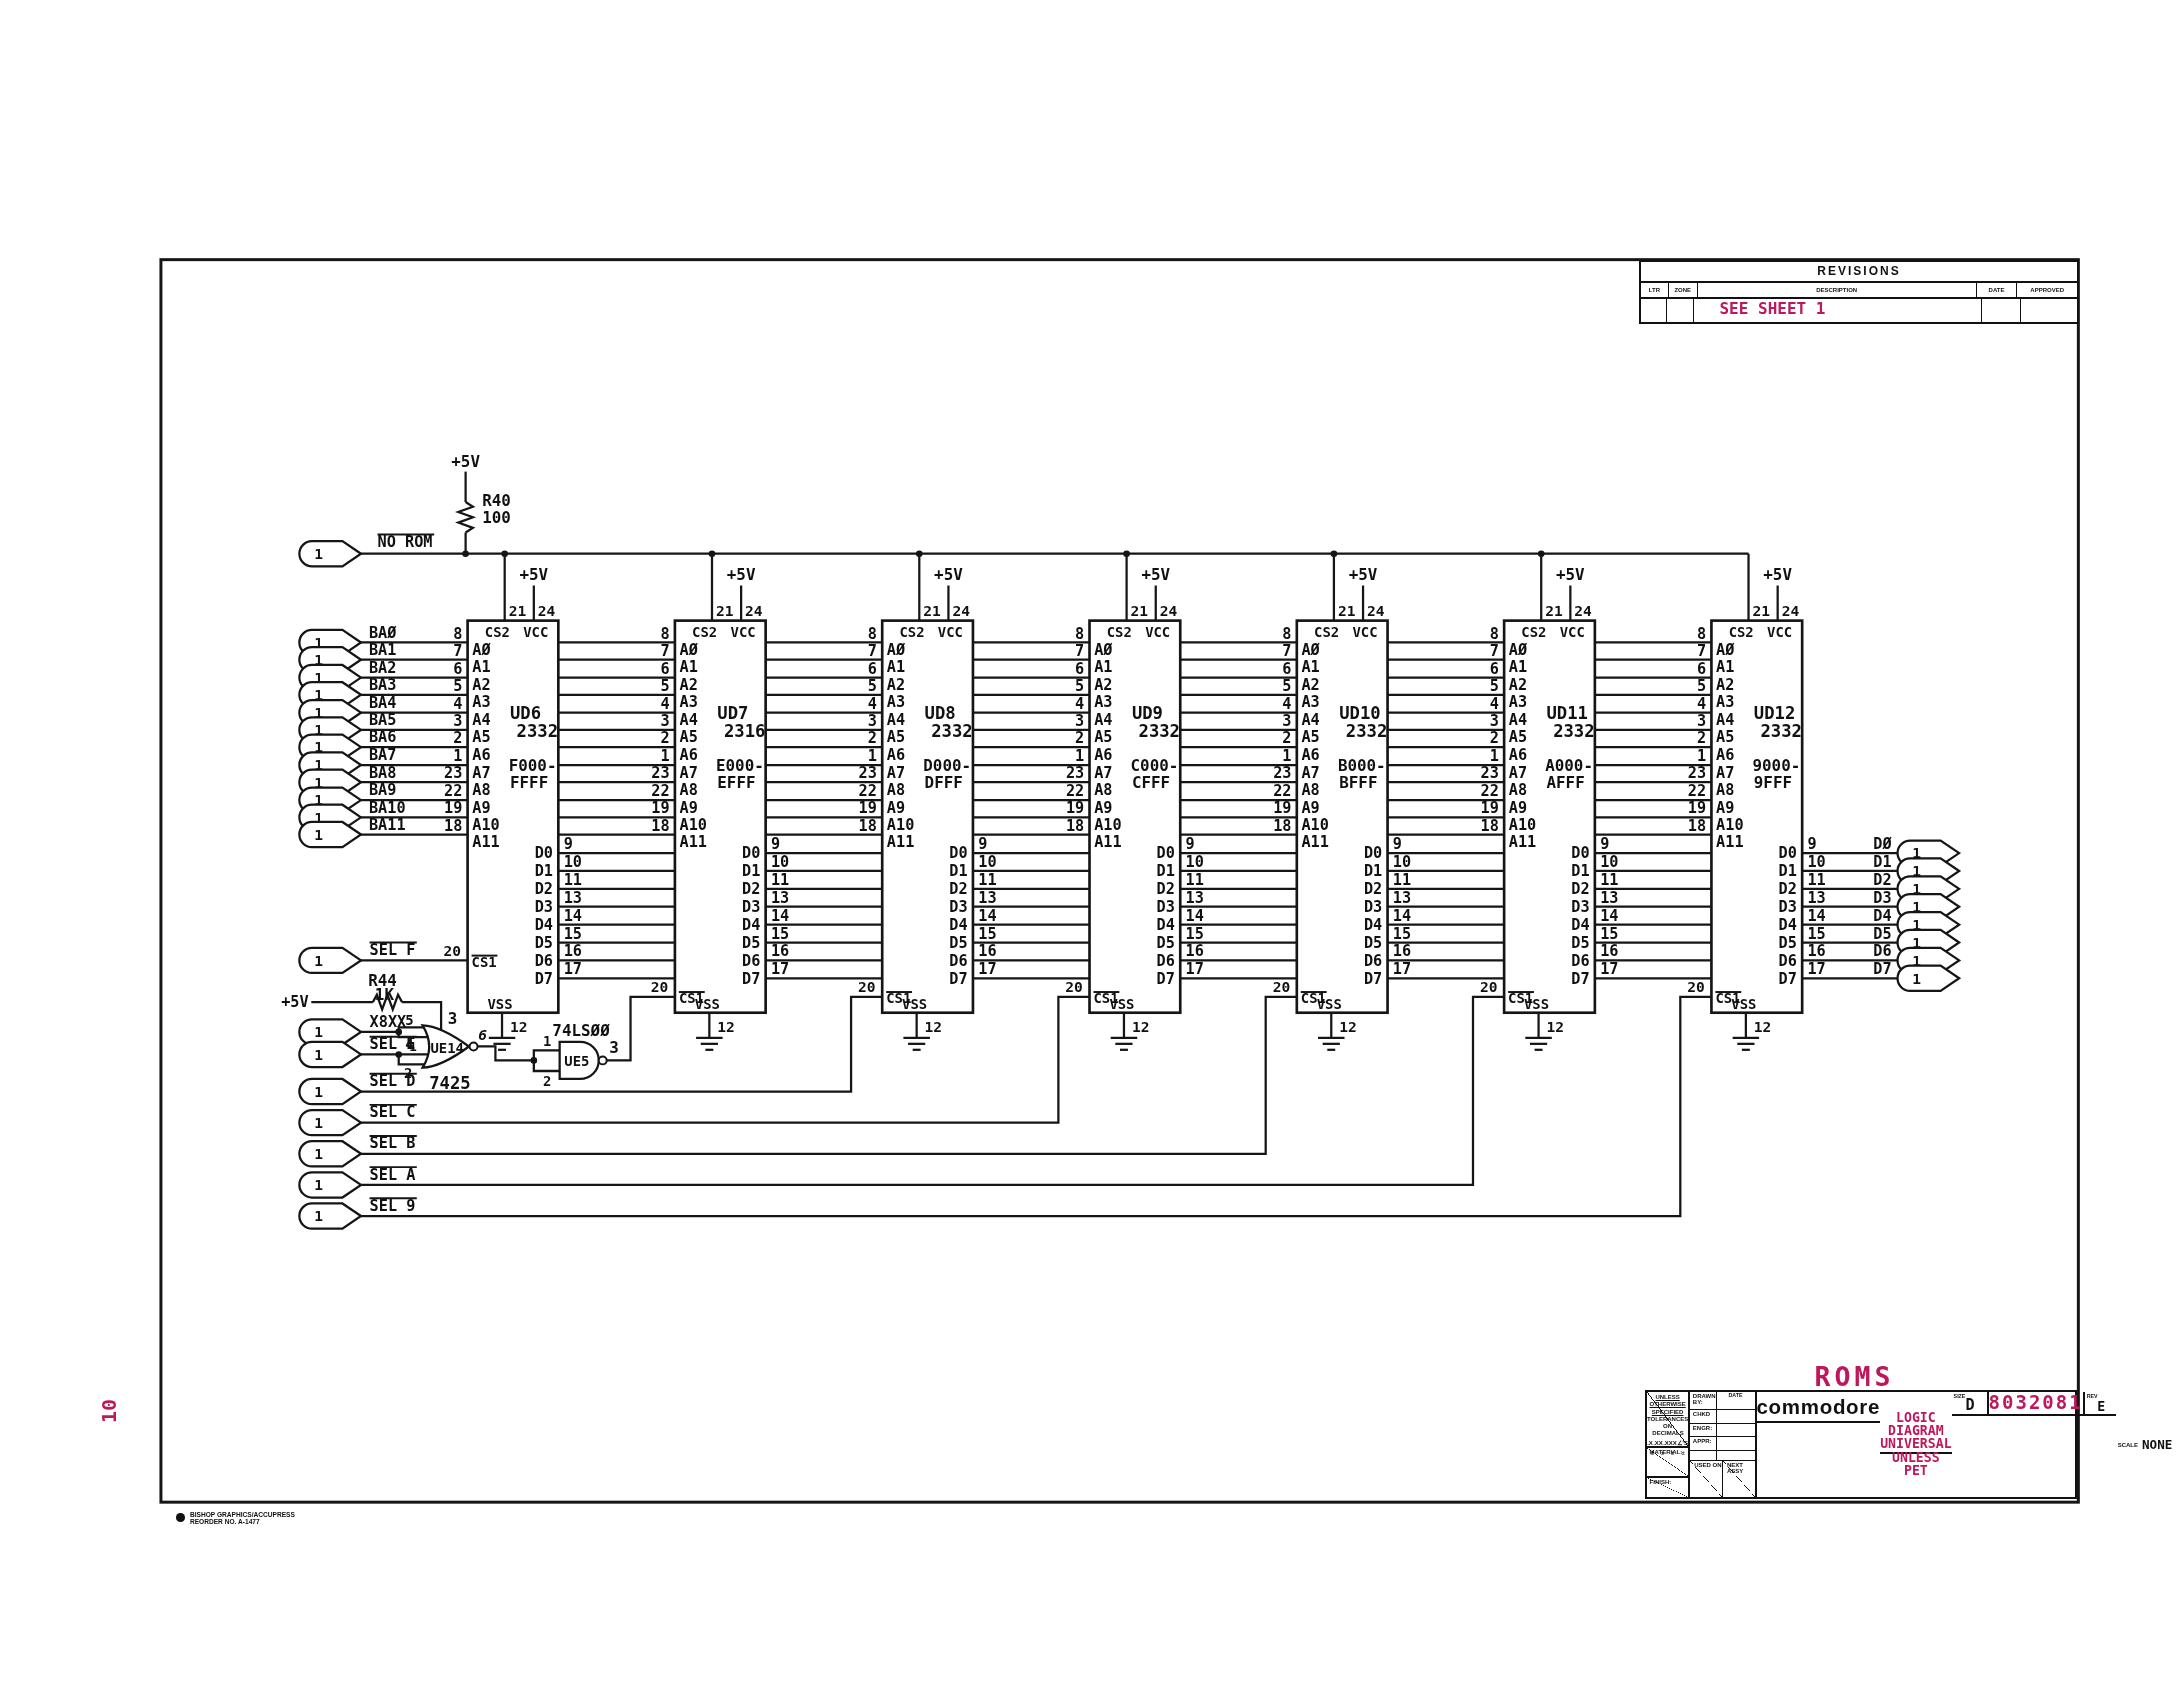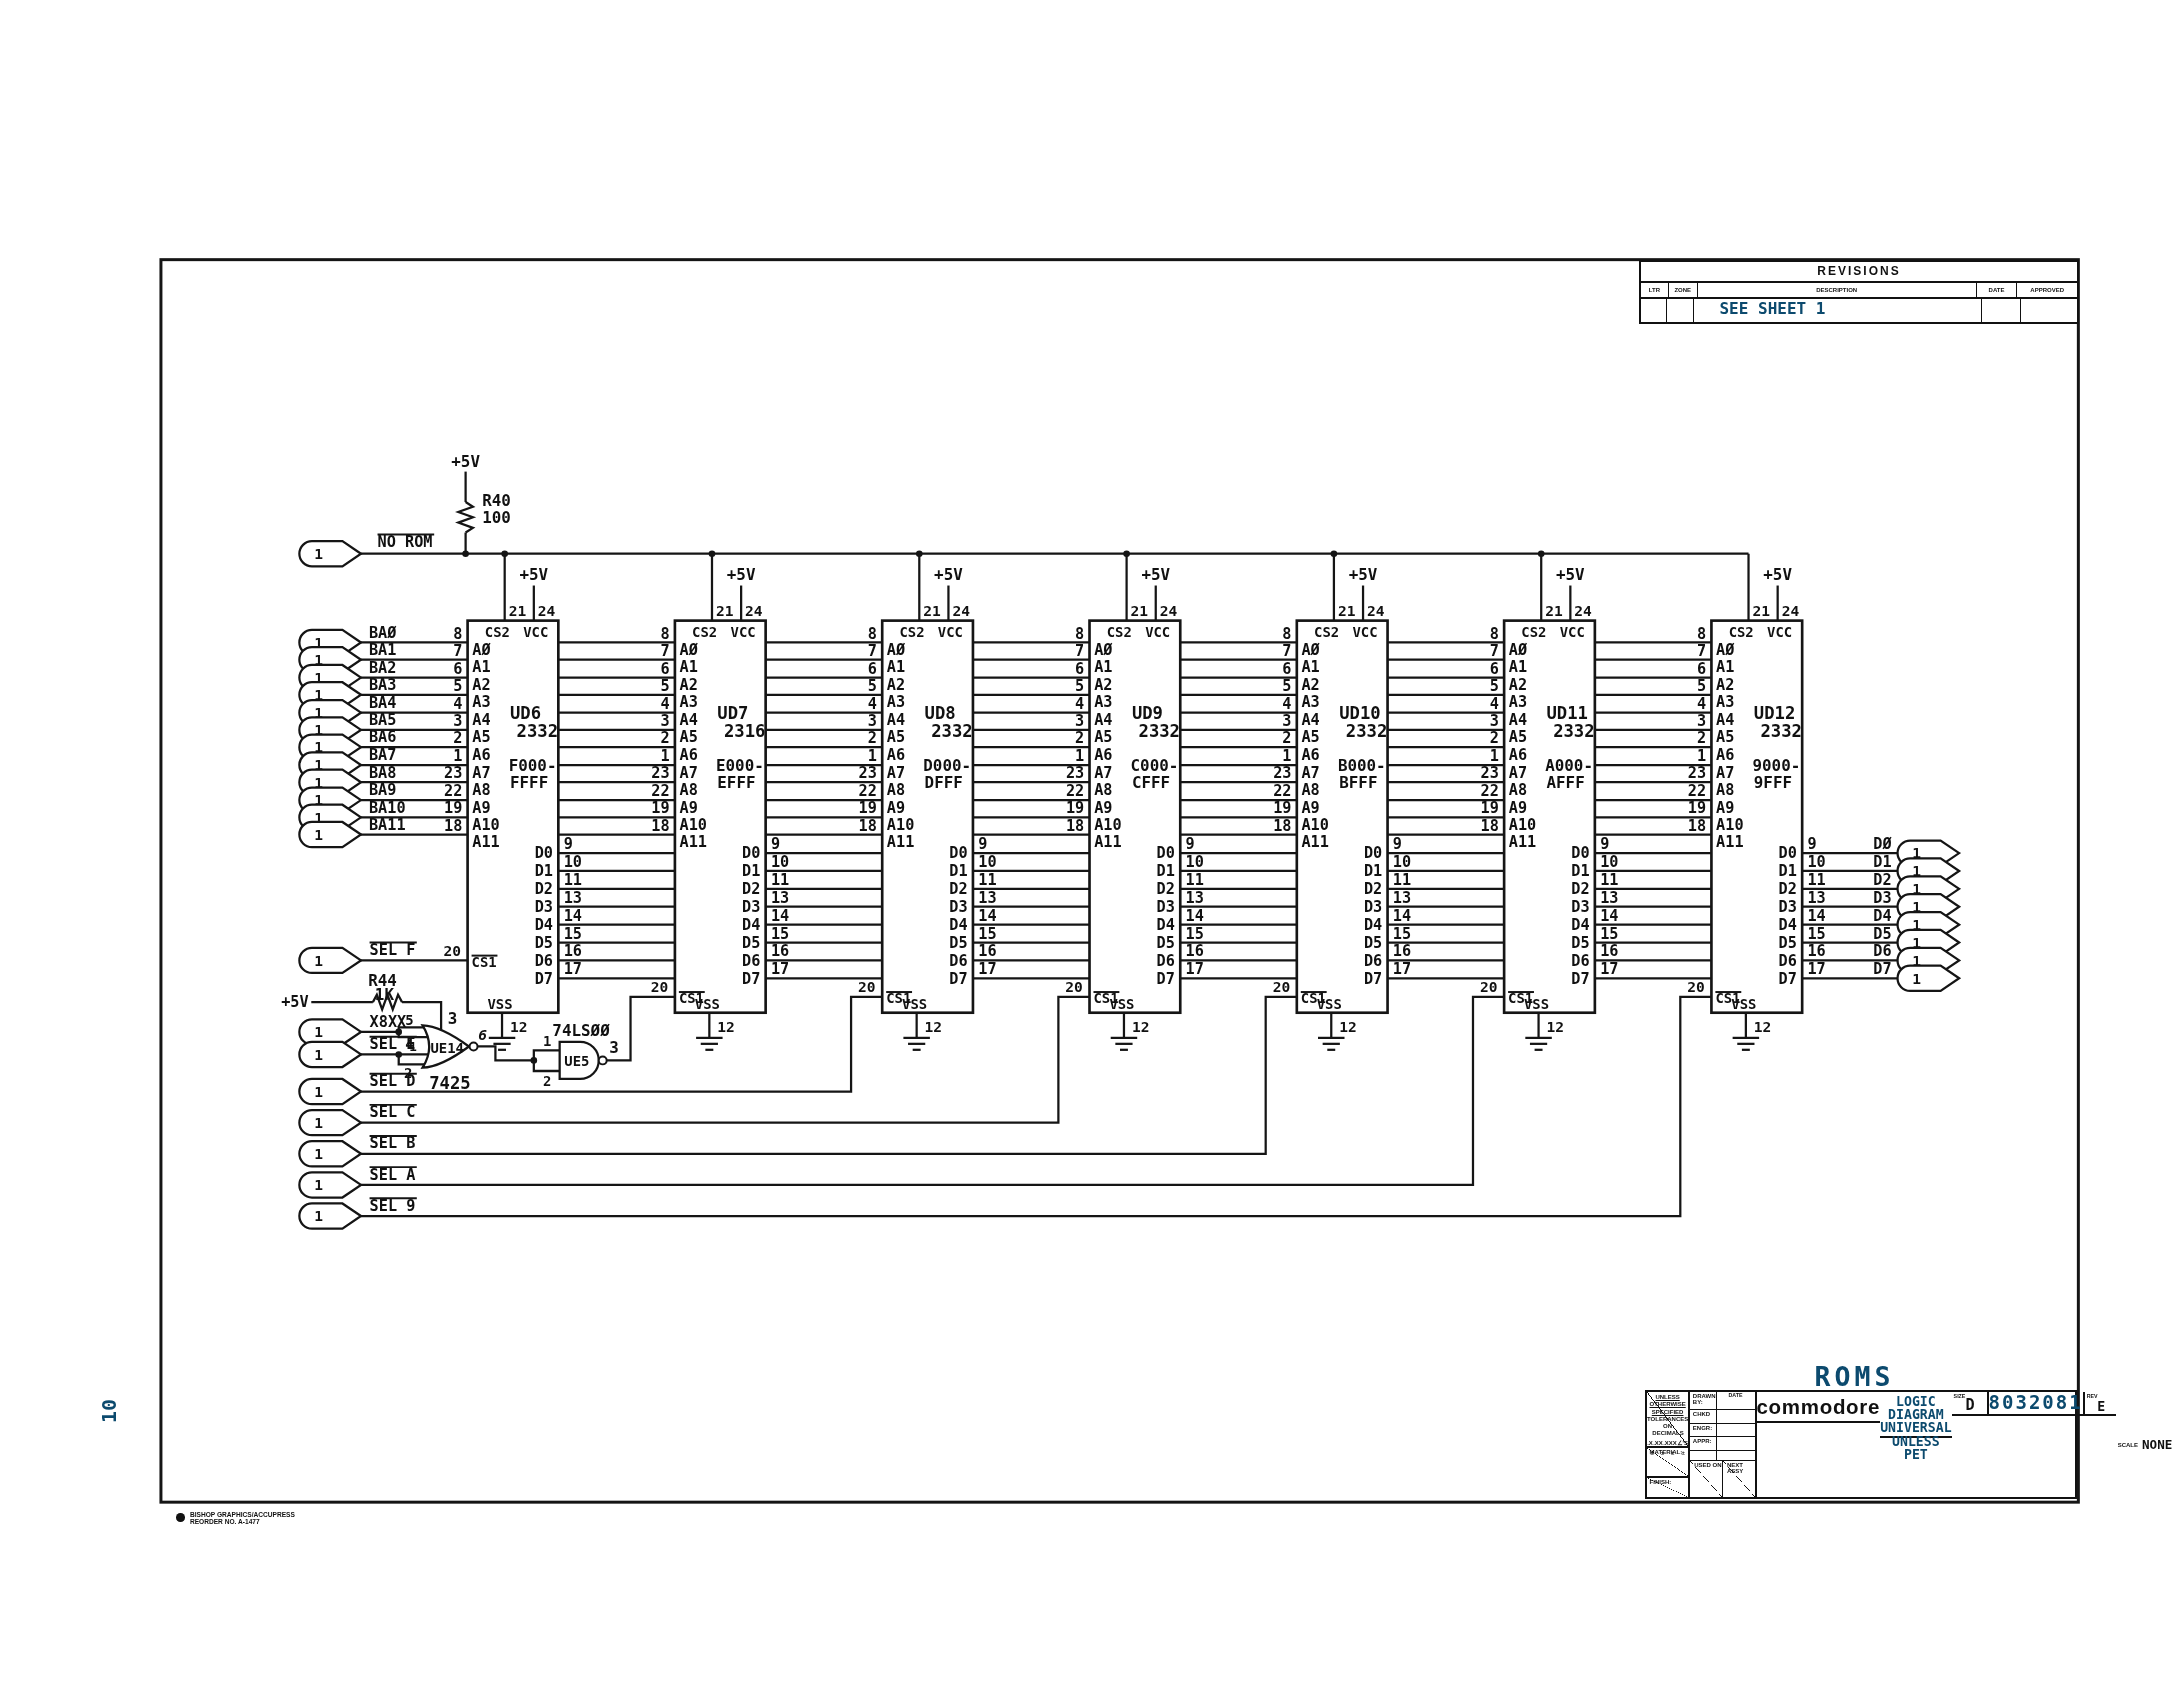--- a/index.html
+++ b/index.html
@@ -2,21 +2,21 @@
 <html style="font-size:10.6px"><head>
 <meta charset="utf-8">
 <style>
   html,body{margin:0;padding:0;background:#f4f4f0;}
   #page{position:relative;width:2183px;height:1685px;background:#ffffff;overflow:hidden;
         font-family:"DejaVu Sans Mono",monospace;color:#111;}
   #schematic{position:absolute;left:0;top:0;}
   svg text{font-family:"DejaVu Sans Mono",monospace;fill:#111;font-weight:600;}
   .ovl{position:absolute;box-sizing:border-box;}
   .print{font-family:"Liberation Sans",sans-serif;font-weight:bold;color:#111;}
-  .hand{font-family:"DejaVu Sans Mono",monospace;font-weight:600;color:#0c4a6e;}
+  .hand{font-family:"DejaVu Sans Mono",monospace;font-weight:600;color:#be185d;}
   
   #revisions{left:1639px;top:260px;width:440px;border:2px solid #111;background:#fff;}
   #revisions .ttl{height:18.5px;text-align:center;font-size:12px;letter-spacing:2px;line-height:18.5px;border-bottom:2px solid #111;}
   #revisions .hdr{display:flex;height:14.6px;border-bottom:2px solid #111;font-size:6px;text-align:center;}
   #revisions .hdr div{border-right:1.3px solid #111;line-height:14.6px;overflow:hidden;}
   #revisions .row{display:flex;height:22.5px;font-size:16px;}
   #revisions .row div{border-right:1.3px solid #111;}
   .c-ltr{width:27px;} .c-zone{width:28px;} .c-desc{width:280px;} .c-date{width:40px;} .c-appr{width:60px;border-right:none!important;}
   
   #roms-title{left:1775px;top:1353px;width:159px;text-align:center;font-size:26.5px;letter-spacing:4px;margin-top:8px;}
@@ -30,21 +30,21 @@
   .tolcols{display:flex;justify-content:space-around;margin-top:2.6px;font-size:6px;}
   .mat{height:26.5px;border-bottom:2px solid #111;font-size:6px;padding:1.3px 0 0 2.6px;}
   .fin{flex:1;font-size:6px;padding:1.3px 0 0 2.6px;}
   .mrow{display:flex;border-bottom:1.3px solid #111;font-size:6px;}
   .mrow .lab{flex:1;padding:1.3px 0 0 2.6px;}
   .mrow .dcol{width:38px;border-left:1.3px solid #111;text-align:center;font-size:5.3px;}
   .usedon{flex:1;display:flex;font-size:6px;}
   .usedon>div{flex:1;padding:1.3px 0 0 4px;}
   .usedon .uo{border-right:1.3px solid #111;}
   .company{height:29px;border-bottom:2px solid #111;text-align:center;font-size:20.5px;line-height:29px;letter-spacing:0.7px;font-family:"Liberation Sans",sans-serif;font-weight:bold;}
-  .docttl{height:41px;border-bottom:2px solid #111;text-align:center;font-size:13.2px;line-height:13.2px;padding-top:3px;}
+  .docttl{height:41px;border-bottom:2px solid #111;text-align:center;font-size:13.2px;line-height:13.2px;padding-top:19px;}
   .sizerow{height:22px;border-bottom:2px solid #111;display:flex;}
   .sizecell{width:33px;border-right:2px solid #111;font-size:5.3px;padding:0.7px 0 0 2px;}
   .sizecell b{display:block;font-size:15.2px;text-align:center;line-height:13.2px;font-family:"DejaVu Sans Mono",monospace;}
   .numcell{flex:1;text-align:center;font-size:19px;line-height:20.5px;letter-spacing:2px;border-right:2px solid #111;}
   .revcell{width:29px;font-size:5.3px;padding:0.7px 0 0 2px;}
   .revcell b{display:block;font-size:13.2px;text-align:center;font-family:"DejaVu Sans Mono",monospace;}
   .scalerow{flex:1;display:flex;font-size:6px;align-items:center;}
   .scalerow .sc{width:87px;border-right:2px solid #111;height:100%;display:flex;align-items:center;padding-left:2px;}
   .scalerow .sh{flex:1;display:flex;align-items:center;padding-left:3.3px;}
   .hv{font-size:12.6px;font-family:"DejaVu Sans Mono",monospace;font-weight:600;margin:0 4px;}

